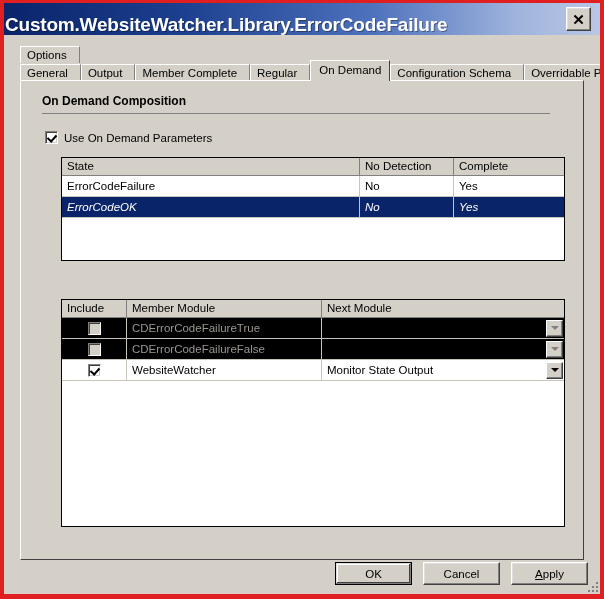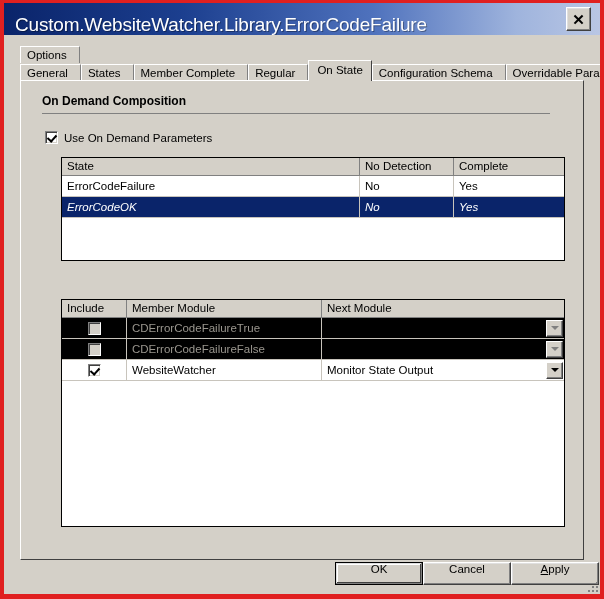--- a/index.html
+++ b/index.html
@@ -50,23 +50,23 @@
     width: 596px;
     height: 32px;
     background: linear-gradient(to right, #0a246a 0%, #1c3f8f 30%, #4f72bd 62%, #9fb4dd 86%, #b9c6e4 100%);
     display: flex;
     align-items: center;
     box-sizing: border-box;
   }
   .title-text {
     color: #ffffff;
     font-size: 19px;
-    font-weight: normal;
+    font-weight: bold;
     letter-spacing: -0.2px;
-    padding-left: 11px;
+    padding-left: 1px;
     white-space: nowrap;
     text-shadow: 1px 1px 0 rgba(0,0,0,0.35);
     flex: 1 1 auto;
     overflow: hidden;
     margin-top: 12px;
   }
   .close-btn {
     width: 23px;
     height: 22px;
     margin-right: 9px;
@@ -318,33 +318,33 @@
     width: 0; height: 0;
     border-left: 4px solid transparent;
     border-right: 4px solid transparent;
     border-top: 4px solid #000000;
   }
   .combo-btn.disabled .combo-arrow { border-top-color: #808080; }
 
   
   .btn {
     position: absolute;
-    width: 88px;
+    width: 77px;
     height: 23px;
     background: #d4d0c8;
     border-top: 1px solid #ffffff;
     border-left: 1px solid #ffffff;
     border-right: 1px solid #404040;
     border-bottom: 1px solid #404040;
     box-shadow: inset -1px -1px 0 #808080, inset 1px 1px 0 #dfdfdf;
     box-sizing: border-box;
     font-size: 11.5px;
     color: #000000;
     display: flex;
-    align-items: flex-start;
+    align-items: center;
     justify-content: center;
     cursor: default;
   }
   .btn.default {
     border: 1px solid #000000;
     box-shadow: inset -1px -1px 0 #808080, inset 1px 1px 0 #dfdfdf,
                 inset -2px -2px 0 #404040, inset 2px 2px 0 #ffffff;
   }
   .btn-ok     { left: 331px; top: 527px; }
   .btn-cancel { left: 419px; top: 527px; }
@@ -391,30 +391,30 @@
         <div class="tab first-of-row">
           <span>Options</span>
         </div>
       </div>
 
       <div class="tab-row tab-row-2">
         <div class="tab first-of-row">
           <span>General</span>
         </div>
         <div class="tab">
-          <span>States</span>
+          <span>Output</span>
         </div>
         <div class="tab">
           <span>Member Complete</span>
         </div>
         <div class="tab">
           <span>Regular</span>
         </div>
         <div class="tab selected">
-          <span>On State</span>
+          <span>On Demand</span>
         </div>
         <div class="tab">
           <span>Configuration Schema</span>
         </div>
         <div class="tab">
           <span>Overridable Parameters</span>
         </div>
       </div>
 
       <div class="tab-page">

